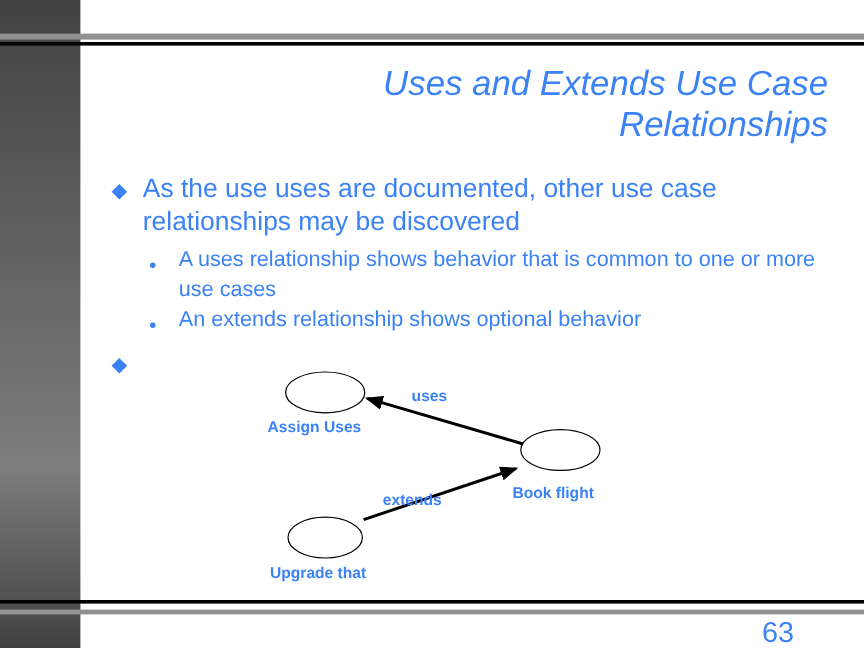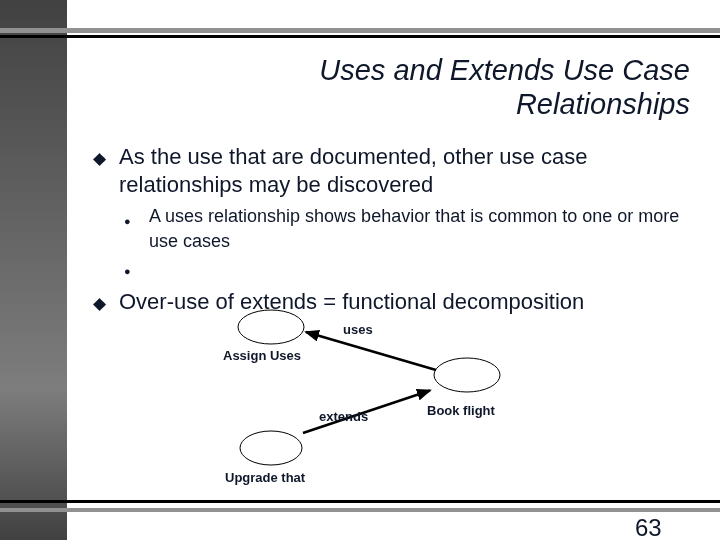--- a/index.html
+++ b/index.html
@@ -1,18 +1,18 @@
 <!DOCTYPE html>
 <html><head>
 <meta charset="utf-8">
 <style>
   html,body{margin:0;padding:0;background:#888;}
   .slide{
     position:relative;width:720px;height:540px;background:#ffffff;
-    overflow:hidden;font-family:"Liberation Sans","DejaVu Sans",sans-serif;color:#0f172a;
+    overflow:hidden;font-family:"Liberation Sans","DejaVu Sans",sans-serif;color:#3b82f6;
   }
   
   .sidebar{
     position:absolute;left:0;top:0;width:67px;height:540px;
     background:linear-gradient(180deg,#414141 0%,#4a4a4a 10%,#7d7d7d 72%,#414141 100%);
   }
   
   .rule{position:absolute;left:0;width:720px;}
   .rule.top-gray{top:28px;height:5px;background:#919191;}
   .rule.top-black{top:35px;height:3px;background:#000;}
@@ -63,36 +63,36 @@
     <ellipse cx="467" cy="375" rx="33" ry="17" fill="#ffffff" stroke="#000" stroke-width="1"></ellipse>
     <ellipse cx="271" cy="448" rx="31" ry="17" fill="#ffffff" stroke="#000" stroke-width="1"></ellipse>
     <line x1="436" y1="370" x2="306" y2="332" stroke="#000" stroke-width="2.5" marker-end="url(#ah)"></line>
     <line x1="303" y1="433" x2="430" y2="390.5" stroke="#000" stroke-width="2.5" marker-end="url(#ah)"></line>
   </svg>
 
   <div class="title">Uses and Extends Use Case Relationships</div>
 
   <div class="bullet b1">
     <span class="marker">◆</span>
-    <span>As the use that are documented, other use case relationships may be discovered</span>
+    <span>As the use uses are documented, other use case relationships may be discovered</span>
   </div>
 
   <div class="subbullets">
     <div class="subbullet">
       <span class="marker">●</span>
       <span>A uses relationship shows behavior that is common to one or more use cases</span>
     </div>
     <div class="subbullet">
       <span class="marker">●</span>
+      <span>An extends relationship shows optional behavior</span>
     </div>
   </div>
 
   <div class="bullet b2">
     <span class="marker">◆</span>
-    <span>Over-use of extends = functional decomposition</span>
   </div>
 
   <div class="lbl uses">uses</div>
   <div class="lbl assign">Assign Uses</div>
   <div class="lbl extends">extends</div>
   <div class="lbl book">Book flight</div>
   <div class="lbl upgrade">Upgrade that</div>
 
   <div class="pagenum">63</div>
 

